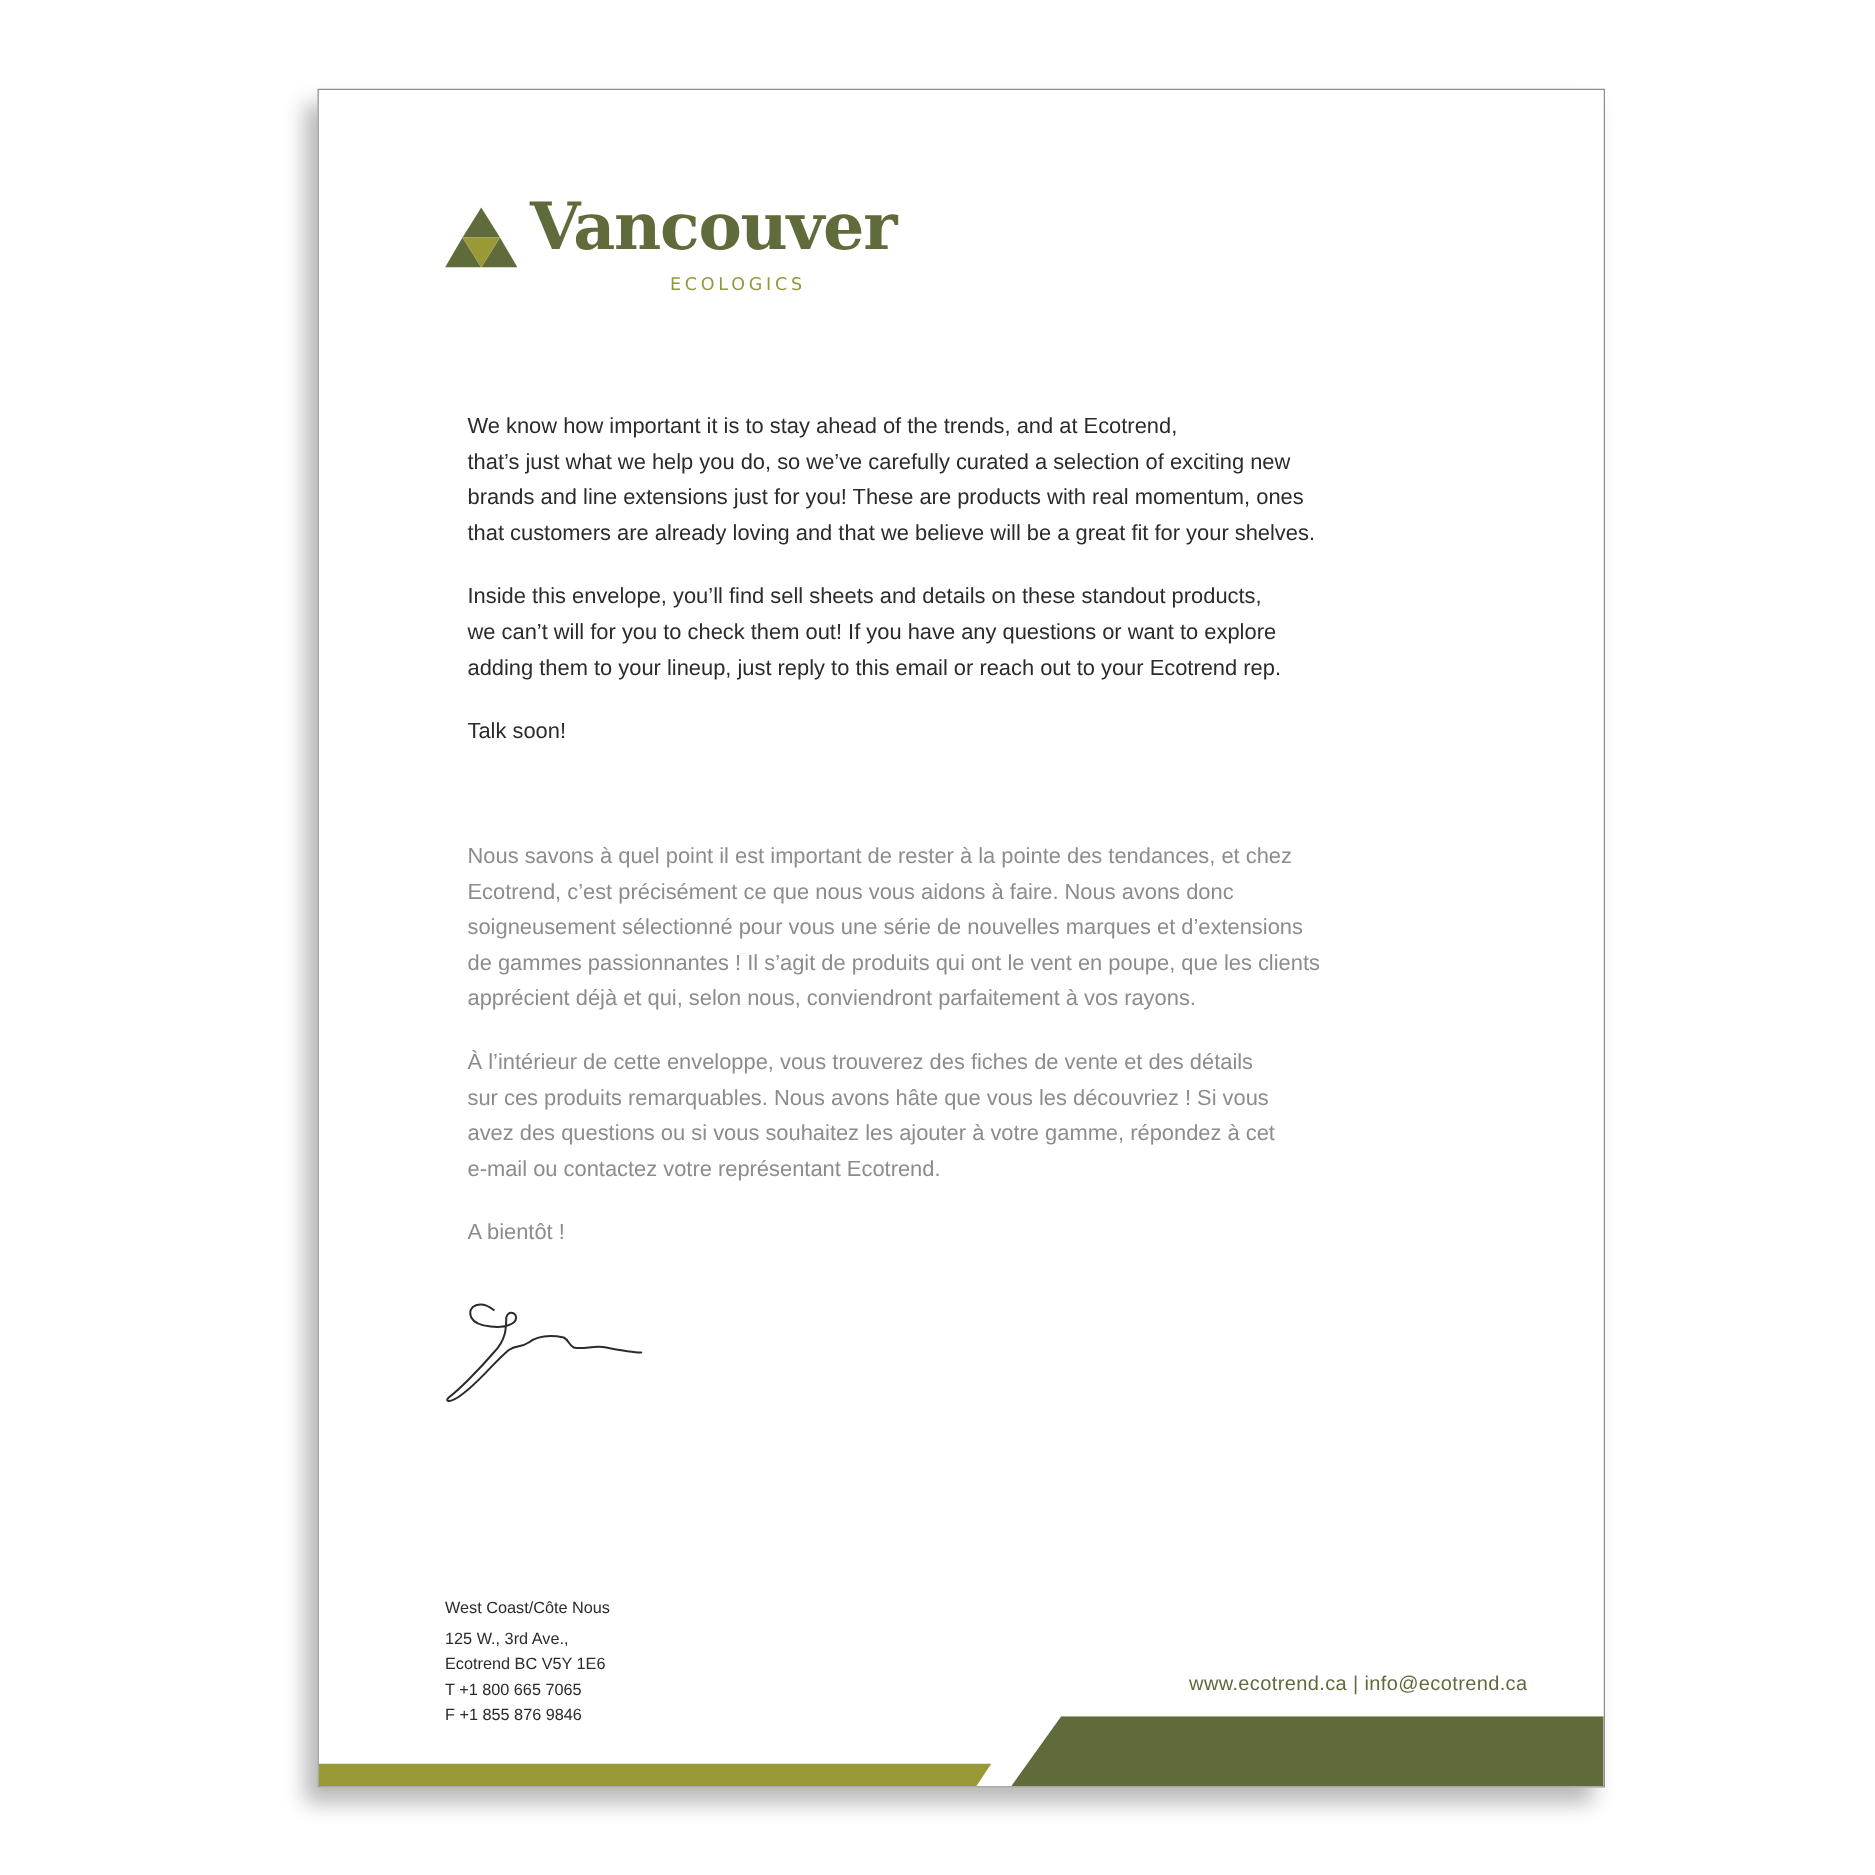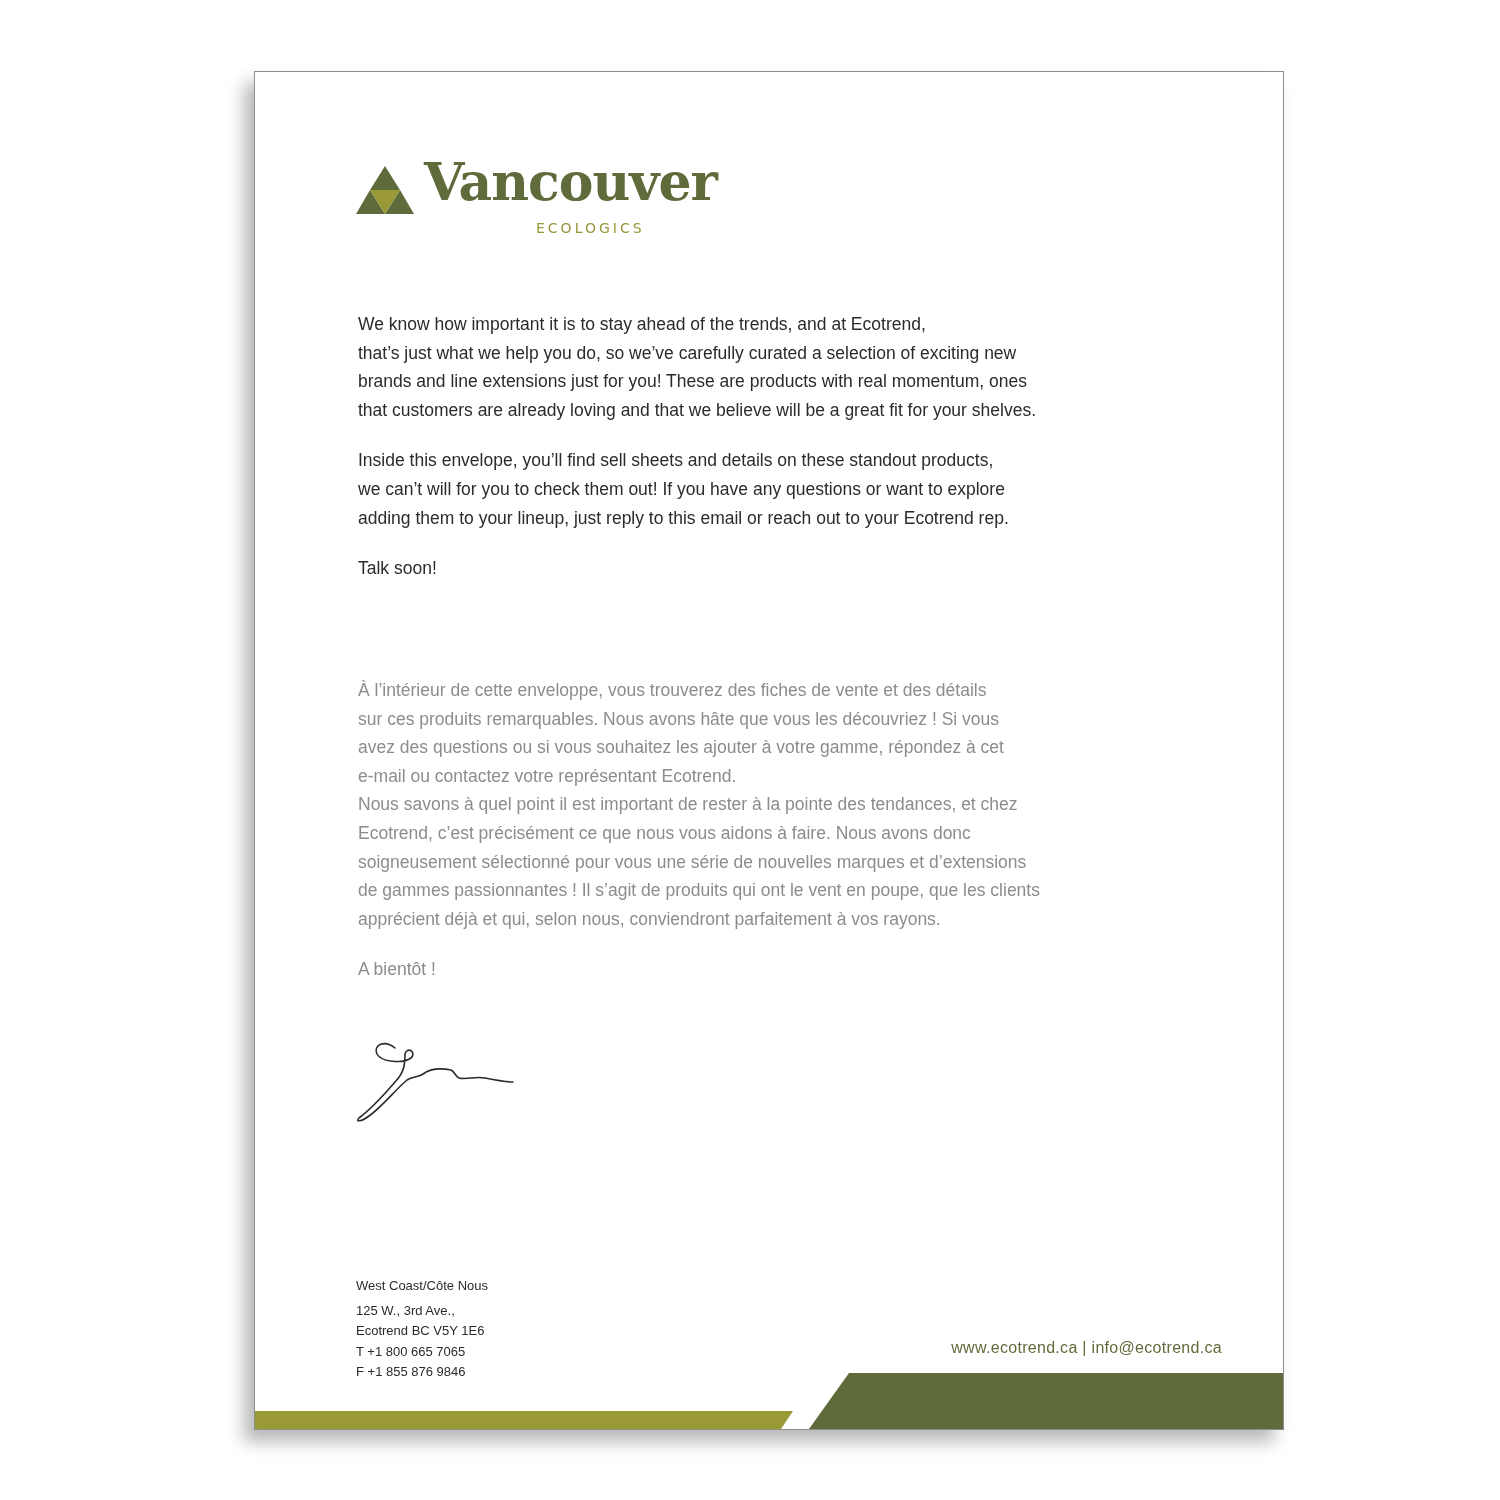--- a/index.html
+++ b/index.html
@@ -19,21 +19,21 @@
     position: absolute; left: 68px; top: -8px; font-family: "DejaVu Serif", "Liberation Serif", serif;
     font-size: 52px; font-weight: bold; color: #5f6b3b; letter-spacing: -1px; line-height: 1;
   }
   .logo-sub {
     position: absolute; left: 180px; top: 56px; font-size: 14px; letter-spacing: 3px;
     color: #96973a; font-family: "DejaVu Sans", sans-serif;
   }
   .body-text { position: absolute; left: 103px; width: 820px; font-size: 17.5px; line-height: 28.6px; }
   .en { color: #2b2b2b; }
   .fr { color: #8c8c8c; }
-  .para { margin: 0; white-space: pre-line; }
+  .para { margin: 16px; white-space: pre-line; }
   .sig { position: absolute; left: 100px; top: 968px; width: 160px; height: 85px; }
   .signer { position: absolute; left: 103px; top: 1064px; font-size: 16px; line-height: 23px; color: #2b2b2b; }
   .signer .name { font-weight: bold; }
   .addr { position: absolute; top: 1204px; font-size: 13px; line-height: 20.5px; }
   .addr .head { margin-bottom: 4px; }
   .addr-west { left: 101px; color: #2b2b2b; }
   .addr-east { left: 312px; color: #6a6f40; }
   .contact {
     position: absolute; right: 61px; top: 1267px; font-size: 16px; font-weight: normal; color: #5f6b3b; letter-spacing: 0.3px;
   }
@@ -60,29 +60,29 @@
 that’s just what we help you do, so we’ve carefully curated a selection of exciting new
 brands and line extensions just for you! These are products with real momentum, ones
 that customers are already loving and that we believe will be a great fit for your shelves.</p>
     <p class="para" style="margin-top:22px;">Inside this envelope, you’ll find sell sheets and details on these standout products,
 we can’t will for you to check them out! If you have any questions or want to explore
 adding them to your lineup, just reply to this email or reach out to your Ecotrend rep.</p>
     <p class="para" style="margin-top:22px;">Talk soon!</p>
   </div>
 
   <div class="body-text fr" style="top:582px;">
-    <p class="para" style="margin-top:22px;">À l’intérieur de cette enveloppe, vous trouverez des fiches de vente et des détails
-sur ces produits remarquables. Nous avons hâte que vous les découvriez ! Si vous
-avez des questions ou si vous souhaitez les ajouter à votre gamme, répondez à cet
-e-mail ou contactez votre représentant Ecotrend.</p>
     <p class="para">Nous savons à quel point il est important de rester à la pointe des tendances, et chez
 Ecotrend, c’est précisément ce que nous vous aidons à faire. Nous avons donc
 soigneusement sélectionné pour vous une série de nouvelles marques et d’extensions
 de gammes passionnantes ! Il s’agit de produits qui ont le vent en poupe, que les clients
 apprécient déjà et qui, selon nous, conviendront parfaitement à vos rayons.</p>
+    <p class="para" style="margin-top:22px;">À l’intérieur de cette enveloppe, vous trouverez des fiches de vente et des détails
+sur ces produits remarquables. Nous avons hâte que vous les découvriez ! Si vous
+avez des questions ou si vous souhaitez les ajouter à votre gamme, répondez à cet
+e-mail ou contactez votre représentant Ecotrend.</p>
     <p class="para" style="margin-top:22px;">A bientôt !</p>
   </div>
 
   <svg class="sig" viewBox="0 0 160 85">
     <path d="M40,8 C30,0 18,4 22,14 C26,22 48,24 56,18 C62,12 52,6 50,14 C50,22 50,32 40,42 C28,56 12,72 4,78 C0,82 6,82 14,76 C28,66 40,50 52,40 C58,36 62,38 68,34 C76,28 86,28 96,30 C100,32 100,36 104,38 C112,40 120,36 130,38 C140,40 150,42 158,42" fill="none" stroke="#2b2b2b" stroke-width="1.6" stroke-linecap="round"></path>
   </svg>
 
 
   <div class="addr addr-west">
     <div class="head">West Coast/Côte Nous</div>

